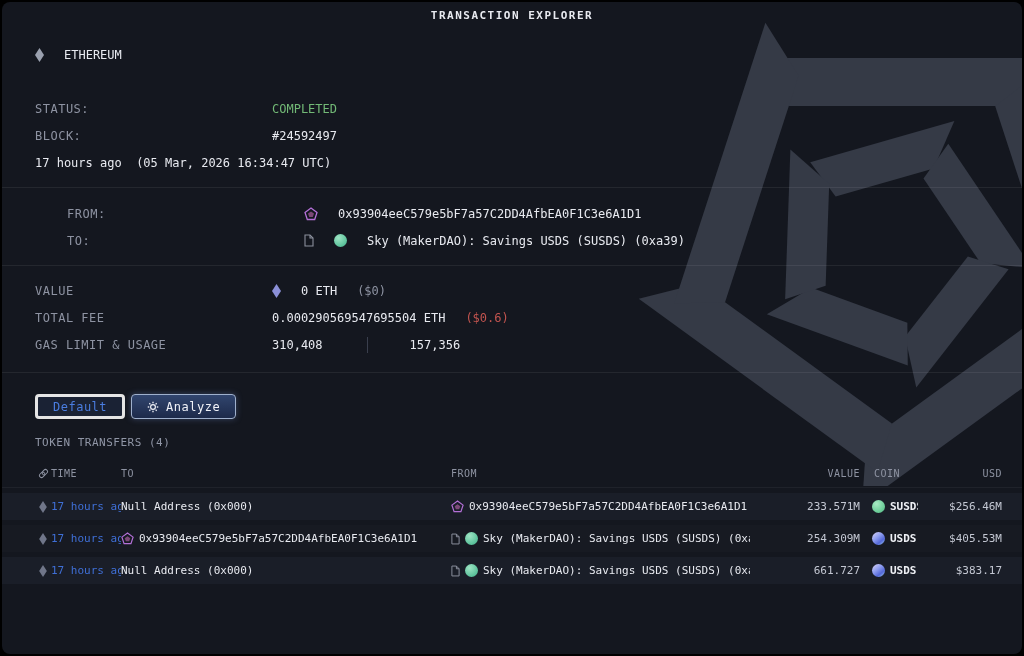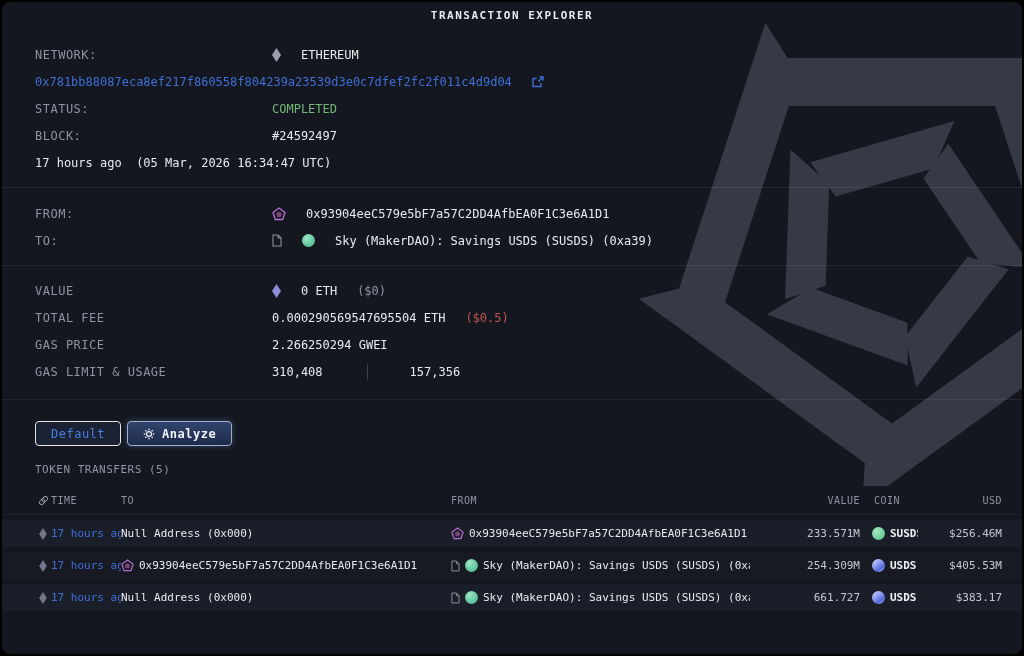--- a/index.html
+++ b/index.html
@@ -22,22 +22,22 @@
   .usd-red{color:#c2544f;}
   .gas-sep{display:inline-block;width:1px;height:16px;background:#3a3f4d;margin:0 22px 0 24px;vertical-align:middle;}
   .icon{display:inline-flex;align-items:center;justify-content:center;flex:0 0 auto;}
   .coin-circle{width:13px;height:13px;border-radius:50%;display:inline-block;flex:0 0 auto;}
   .c-susds{background:radial-gradient(circle at 35% 30%,#a8eac4,#6fcf9b 60%,#53b483);}
   .c-usds{background:linear-gradient(140deg,#ddd5f5 0%,#8f9ef0 40%,#5468d8 70%,#9fd2f2 100%);}
   .c-sky{background:radial-gradient(circle at 35% 30%,#9fe4c4,#5ec49d 65%,#46a983);}
   
   .toolbar{margin:21px 0 0 33px;display:flex;gap:6px;}
   .btn{height:25px;border-radius:4px;font-family:inherit;font-size:12px;display:inline-flex;align-items:center;gap:7px;padding:0 15px;cursor:pointer;letter-spacing:0.5px;}
-  .btn-default{background:#1a2234;border:1px solid #e5e5e5;color:#4a7de0;}
-  .btn-analyze{background:linear-gradient(180deg,#31456e 0%,#1d2a4a 100%);border:1px solid #9fb0cc;color:#f0f2f8;box-shadow:0 0 6px rgba(120,150,220,0.35);font-weight:bold;}
+  .btn-default{background:#1a2234;border:3px solid #e5e5e5;color:#4a7de0;}
+  .btn-analyze{background:linear-gradient(180deg,#31456e 0%,#1d2a4a 100%);border:1px solid #9fb0cc;color:#f0f2f8;box-shadow:0 0 6px rgba(120,150,220,0.35);}
   
   .transfers-title{margin:17px 0 0 33px;font-size:11px;color:#9096a6;letter-spacing:0.5px;}
   .tbl-header{margin-top:16px;height:16px;display:grid;grid-template-columns:16px 70px 330px 1fr 110px 58px 84px;align-items:center;padding:0 20px 0 33px;font-size:10px;color:#8e93a2;letter-spacing:0.5px;border-bottom:1px solid rgba(255,255,255,0.05);padding-bottom:6px;}
   .tbl-header .right, .t-row .right{text-align:right;}
   .t-row{height:27px;margin-top:5px;display:grid;grid-template-columns:16px 70px 330px 1fr 110px 58px 84px;align-items:center;padding:0 20px 0 33px;font-size:11px;}
   .t-row:nth-child(odd){background:#1a1e28;}
   .t-row:nth-child(even){background:#171a22;}
   .cell{white-space:nowrap;overflow:hidden;display:flex;align-items:center;gap:5px;}
   .cell.right{justify-content:flex-end;color:#c3c7d2;}
   .coin-cell{font-weight:bold;color:#eef0f5;}
@@ -67,54 +67,45 @@
         </g>
       </g>
     </svg>
   </div>
 
   <div class="content">
     <div class="title">TRANSACTION EXPLORER</div>
 
     <div class="details">
       <div class="d-row">
-        <span class="d-label">NETWORK:</span>
         <span class="d-value">
           <span class="icon"><svg width="9" height="14" viewBox="0 0 9 14">
                 <polygon points="4.5,0 9,7 4.5,14 0,7" fill="#9aa0ae"></polygon>
               </svg></span>
           <span>ETHEREUM</span>
         </span>
       </div>
       <div class="d-row">
-        <span class="d-value">
-          <span class="link-blue">0x781bb88087eca8ef217f860558f804239a23539d3e0c7dfef2fc2f011c4d9d04</span>
-          <span class="icon"><svg width="12" height="12" viewBox="0 0 12 12" fill="none" stroke="#3f6fd6" stroke-width="1.4">
-                <path d="M9,7 v3.5 h-8 v-8 h3.5"></path>
-                <path d="M6.5,5.5 L11,1"></path>
-                <path d="M7.5,1 h3.5 v3.5"></path>
-              </svg></span>
-        </span>
       </div>
       <div class="d-row">
         <span class="d-label">STATUS:</span>
         <span class="d-value status-green">COMPLETED</span>
       </div>
       <div class="d-row">
         <span class="d-label">BLOCK:</span>
         <span class="d-value">#24592497</span>
       </div>
       <div class="d-row">
         <span class="d-value">17 hours ago  (05 Mar, 2026 16:34:47 UTC)</span>
       </div>
     </div>
 
     <div class="divider"></div>
 
-    <div style="margin-top:12px;">
+    <div style="margin-top:12px;margin-left:32px;">
       <div class="d-row">
         <span class="d-label">FROM:</span>
         <span class="d-value">
           <span class="icon"><svg width="14" height="14" viewBox="0 0 14 14">
                 <polygon points="7,1 13,5.5 10.7,12.5 3.3,12.5 1,5.5" fill="none" stroke="#b36fd6" stroke-width="1.3"></polygon>
                 <polygon points="7,4.5 10,6.6 8.8,10 5.2,10 4,6.6" fill="#cf6fc0" opacity="0.55"></polygon>
               </svg></span>
           <span>0x93904eeC579e5bF7a57C2DD4AfbEA0F1C3e6A1D1</span>
         </span>
       </div>
@@ -141,26 +132,22 @@
                 <polygon points="4.5,0 9,7 4.5,14 0,7" fill="#8b90d8"></polygon>
               </svg></span>
           <span>0 ETH</span>
           <span class="usd-dim">($0)</span>
         </span>
       </div>
       <div class="d-row">
         <span class="d-label">TOTAL FEE</span>
         <span class="d-value">
           <span>0.000290569547695504 ETH</span>
-          <span class="usd-red">($0.5)</span>
-        </span>
-      </div>
-      <div class="d-row">
-        <span class="d-label">GAS PRICE</span>
-        <span class="d-value">2.266250294 GWEI</span>
+          <span class="usd-red">($0.6)</span>
+        </span>
       </div>
       <div class="d-row">
         <span class="d-label">GAS LIMIT &amp; USAGE</span>
         <span class="d-value">
           <span>310,408</span>
           <span class="gas-sep"></span>
           <span>157,356</span>
         </span>
       </div>
     </div>
@@ -184,21 +171,21 @@
                 <line x1="11.5" y1="11.5" x2="12.9" y2="12.9"></line>
                 <line x1="3.1" y1="12.9" x2="4.5" y2="11.5"></line>
                 <line x1="11.5" y1="4.5" x2="12.9" y2="3.1"></line>
               </g>
             </svg>
           </span>
         <span>Analyze</span>
       </button>
     </div>
 
-    <div class="transfers-title">TOKEN TRANSFERS (5)</div>
+    <div class="transfers-title">TOKEN TRANSFERS (4)</div>
 
     <div class="tbl-header">
       <span class="icon">
           <svg width="11" height="11" viewBox="0 0 16 16" fill="none" stroke="#8e93a2" stroke-width="1.4">
             <g transform="rotate(-45 8 8)">
               <rect x="1" y="5" width="8.5" height="6" rx="3"></rect>
               <rect x="6.5" y="5" width="8.5" height="6" rx="3"></rect>
             </g>
           </svg>
         </span>

